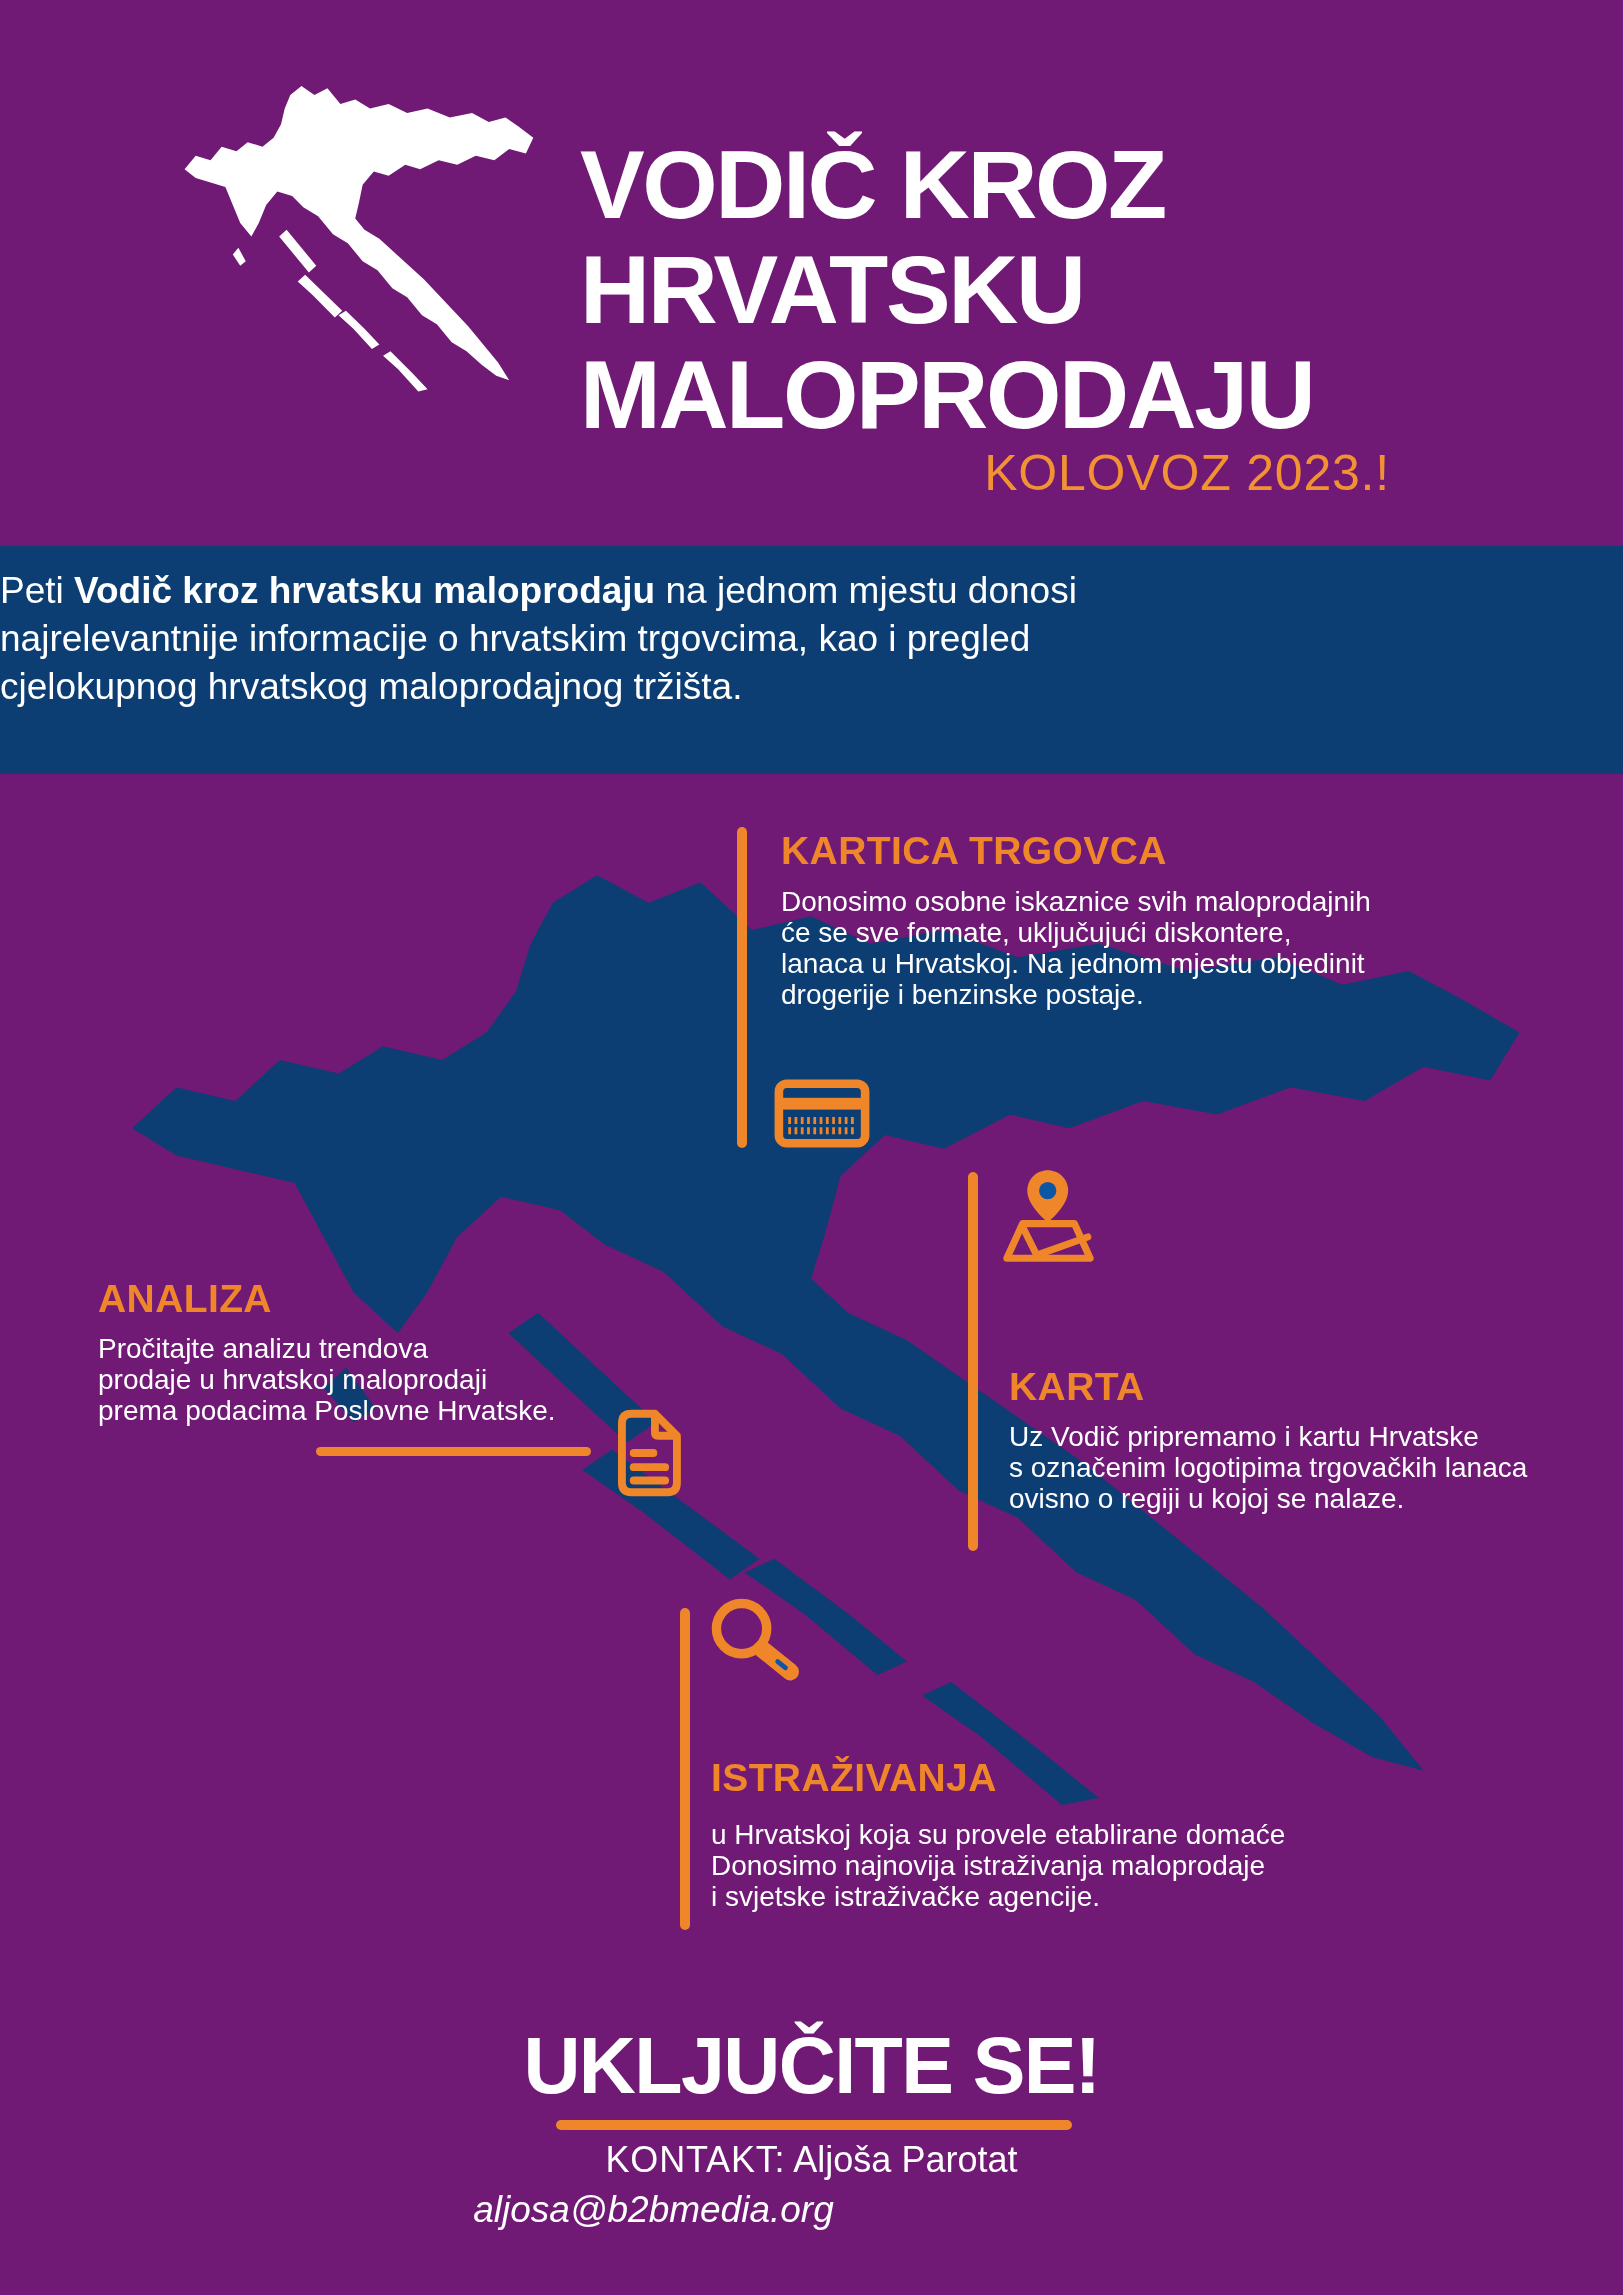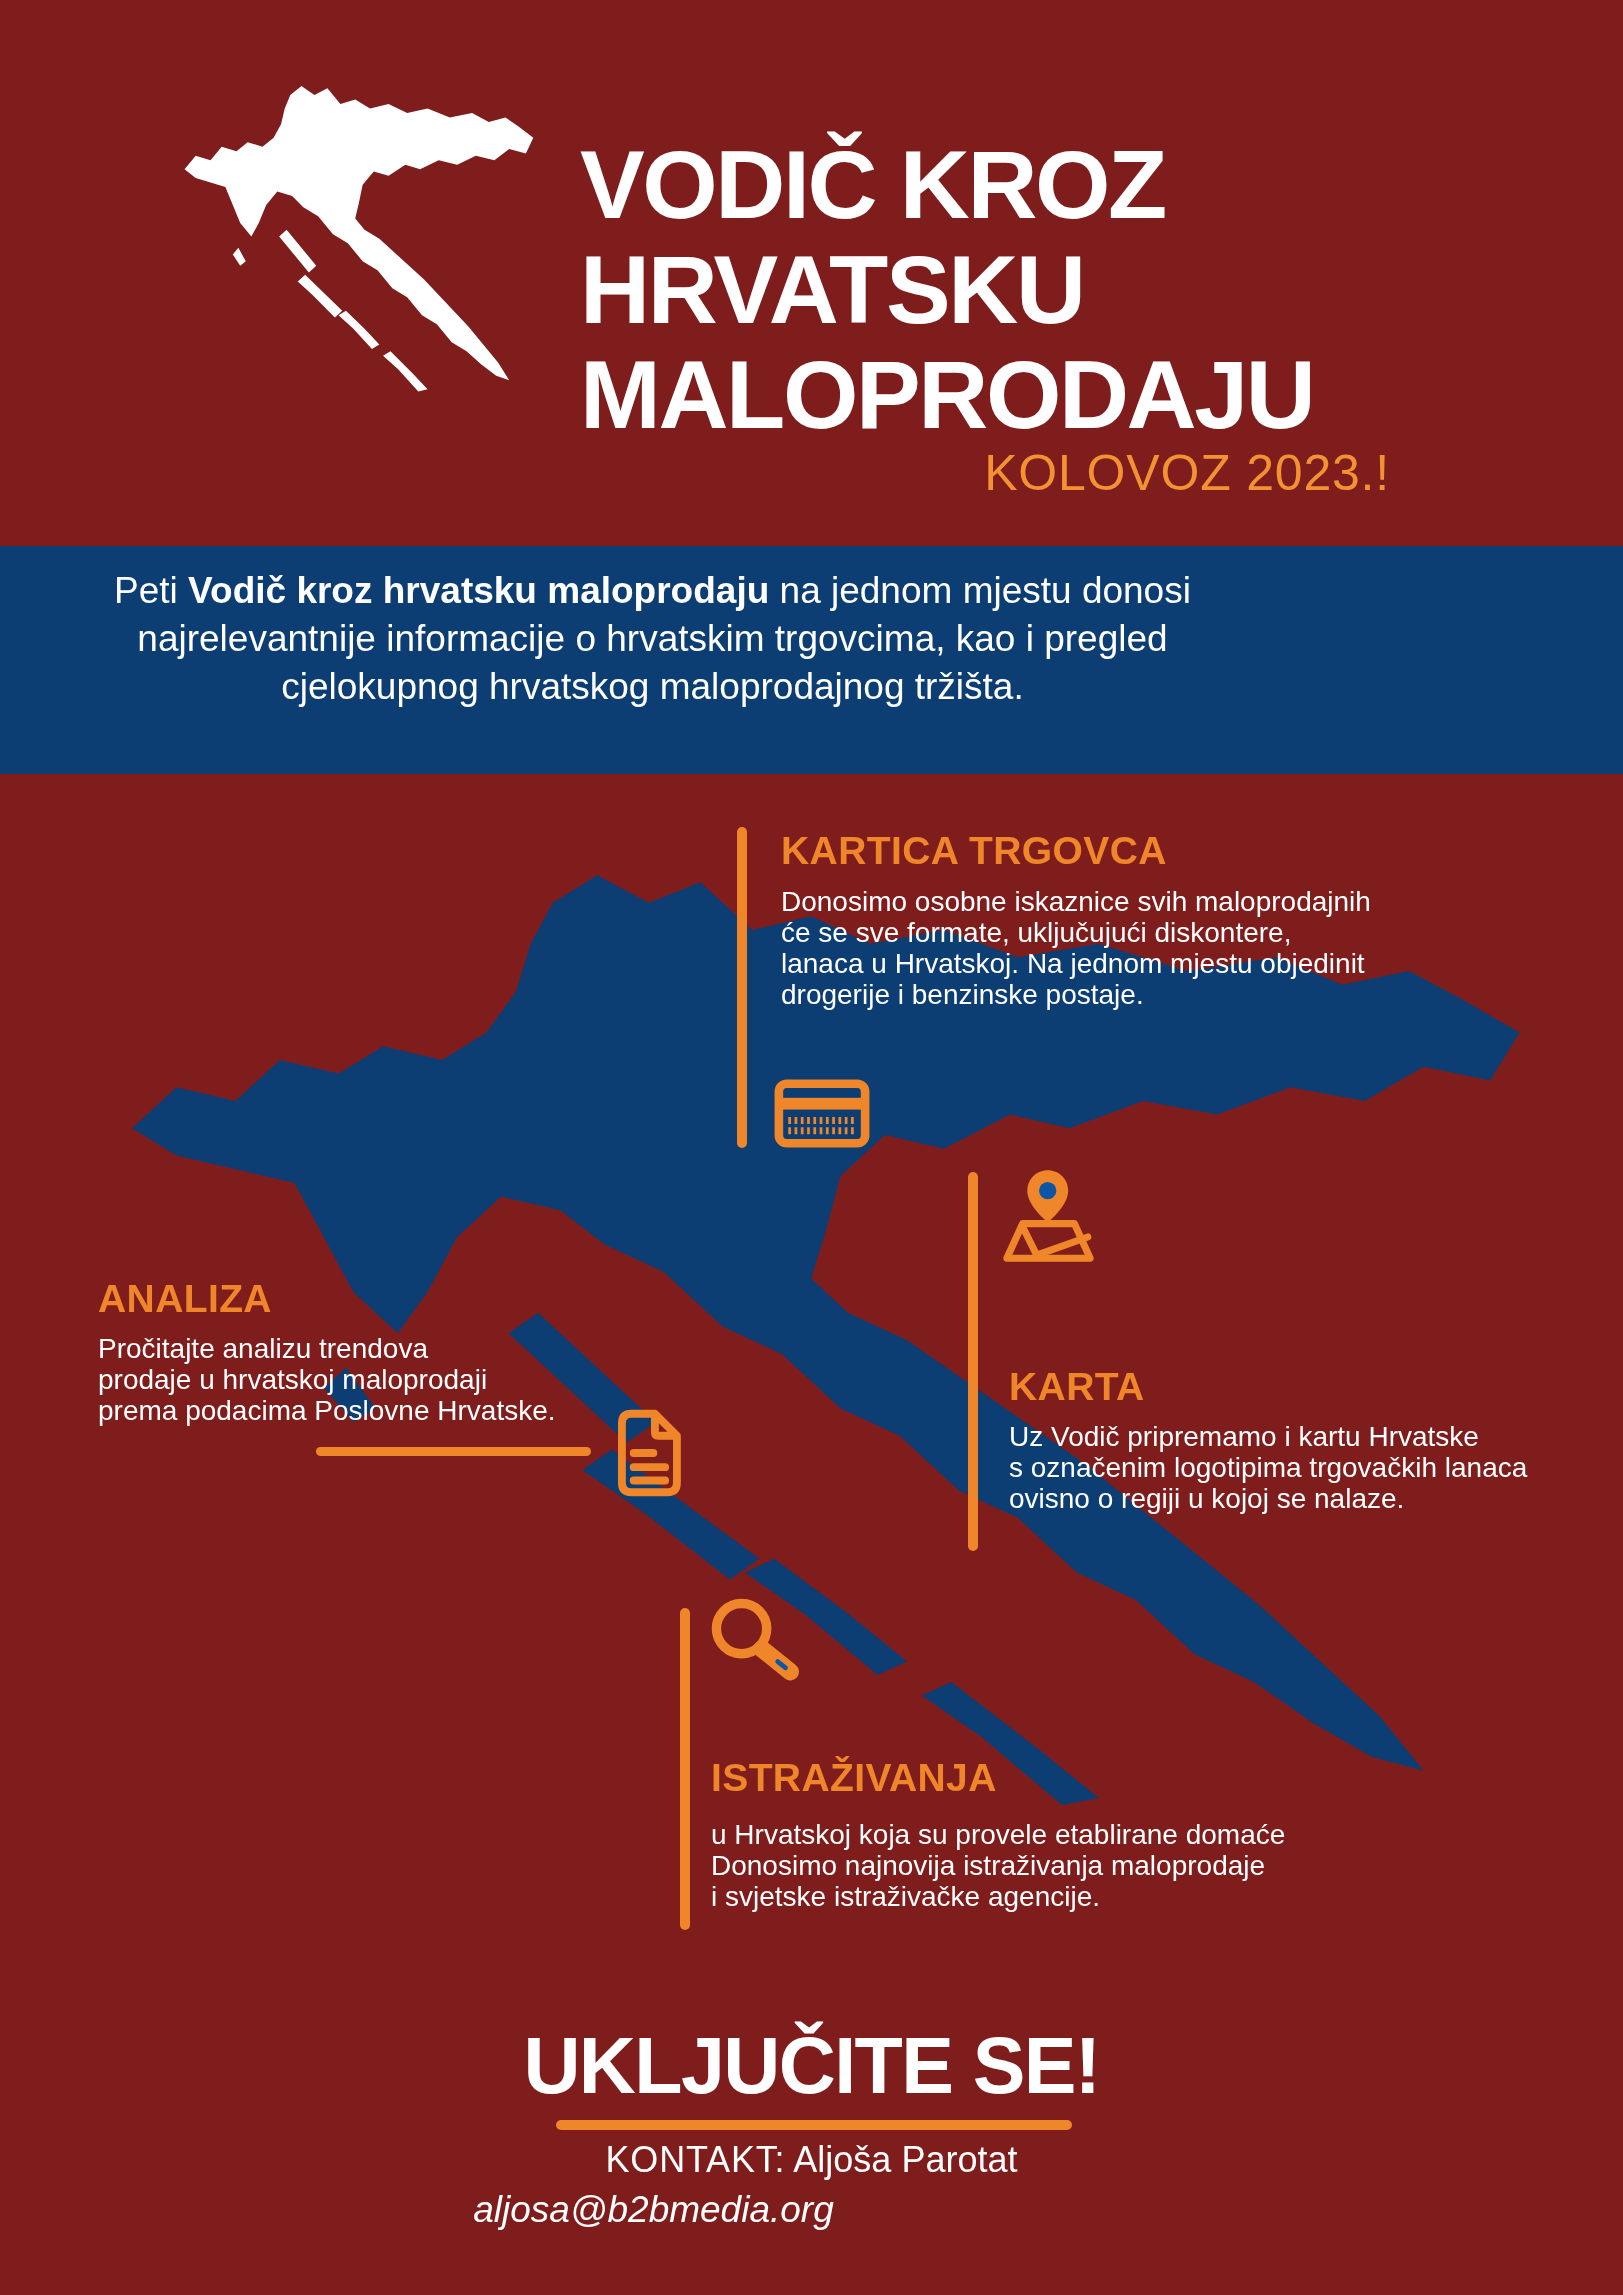--- a/index.html
+++ b/index.html
@@ -1,27 +1,27 @@
 <!DOCTYPE html>
 <html style="font-size:12.6px"><head>
 <meta charset="utf-8">
 <style>
   html,body{margin:0;padding:0;background:#0C57A5;}
   .poster{
     position:relative;width:1623px;height:2295px;overflow:hidden;
-    background:#7f1d1d;font-family:"Liberation Sans",sans-serif;
+    background:#701a75;font-family:"Liberation Sans",sans-serif;
   }
   
   .intro-band{position:absolute;left:0;top:546px;width:1623px;height:228px;background:#0C3E74;}
   .logo-map{position:absolute;left:179px;top:77px;width:371px;height:382px;}
   .title-block{position:absolute;left:580px;top:132px;width:817px;color:#FFFFFF;
     font-weight:bold;font-size:97px;line-height:105px;letter-spacing:-2.4px;}
   .subtitle{position:absolute;left:580px;top:444px;width:810px;text-align:right;
     color:#F29233;font-size:50px;letter-spacing:0.8px;}
-  .intro-text{position:absolute;left:0;top:567px;width:1305px;text-align:center;
+  .intro-text{position:absolute;left:0;top:567px;width:1305px;text-align:left;
     color:#FFFFFF;font-size:37px;line-height:48px;}
   .intro-text b{font-weight:bold;}
   
   .big-map{position:absolute;left:110px;top:848px;width:1476px;height:1162px;}
   
   .vline{position:absolute;width:10.2px;border-radius:5.5px;background:#F0862A;}
   .hline{position:absolute;height:9.4px;border-radius:4.7px;background:#F0862A;}
   .sec-h{position:absolute;color:#F0862A;font-weight:bold;font-size:39px;letter-spacing:0.4px;white-space:nowrap;}
   .sec-p{position:absolute;color:#FFFFFF;font-size:28px;line-height:31px;white-space:nowrap;}
   .icon{position:absolute;}

